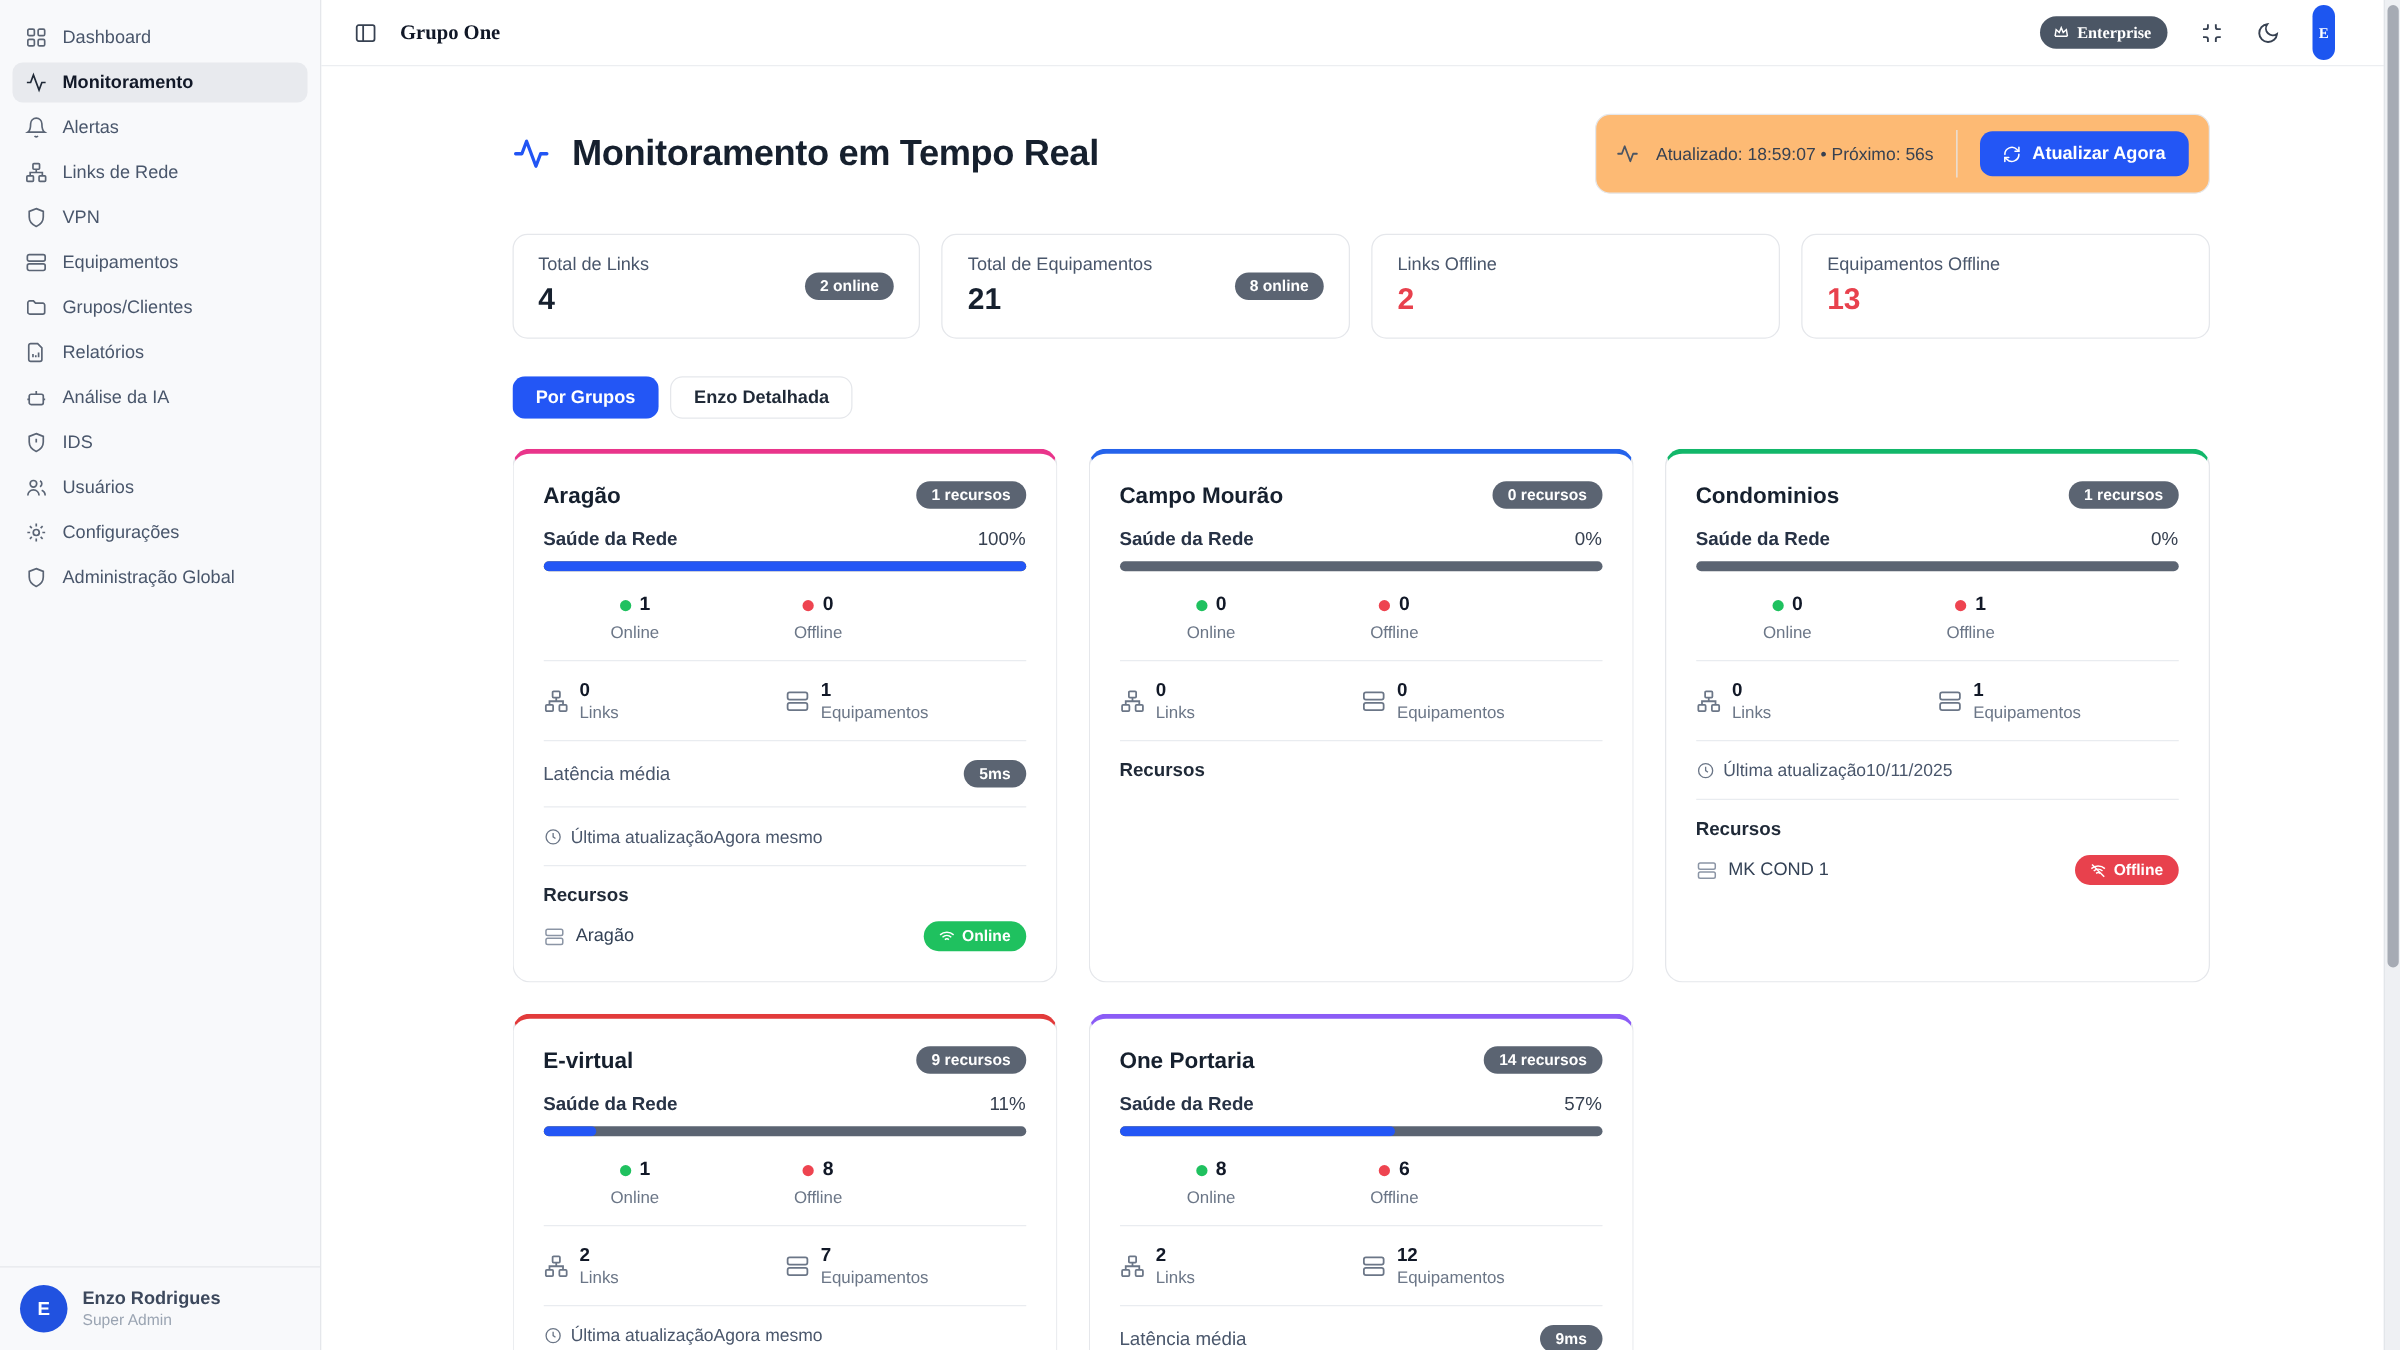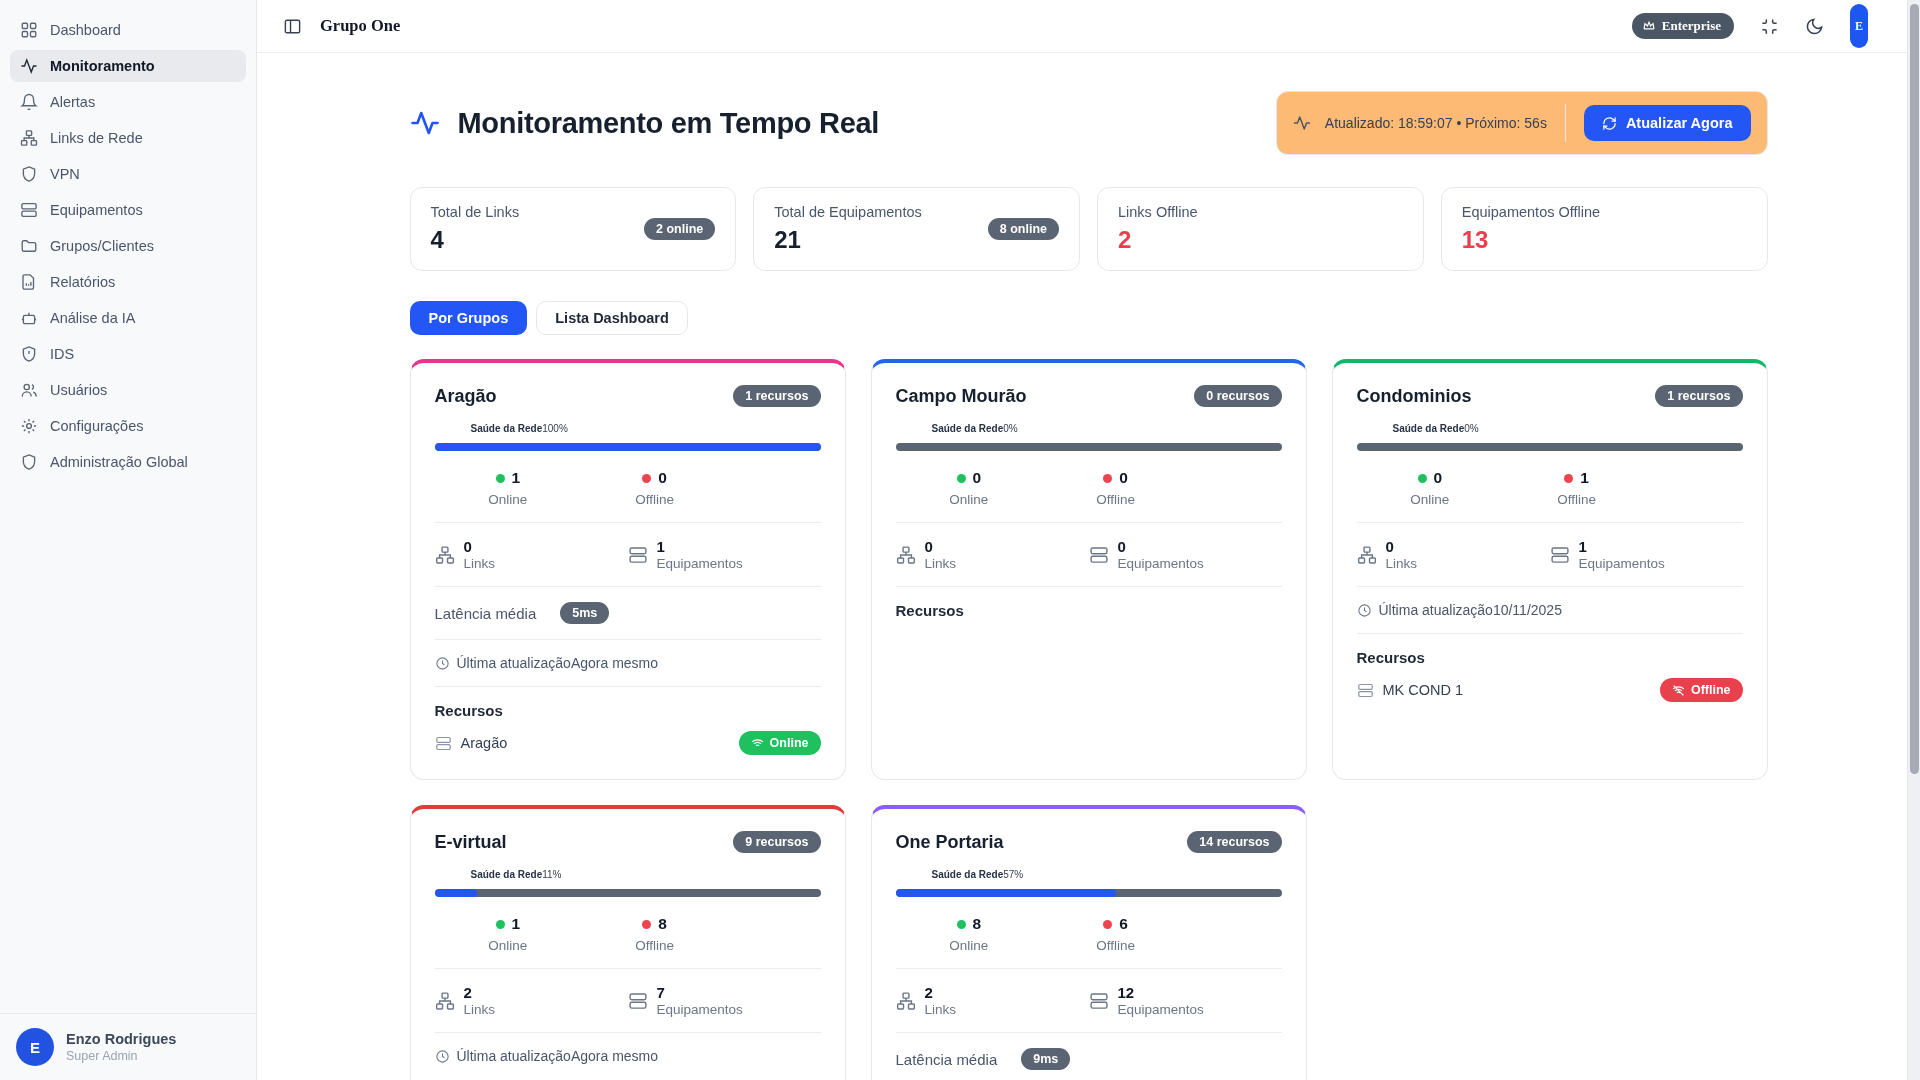--- a/index.html
+++ b/index.html
@@ -55,39 +55,39 @@
 
   .tabs-row { display:flex; gap:9px; margin-bottom:24px; }
   .tab { border-radius:10px; padding:8px 18px; font-size:14.5px; font-weight:600; cursor:pointer; border:1px solid transparent; }
   .tab.active { background:#2356f5; color:#fff; }
   .tab.inactive { background:#fff; color:#1f2937; border-color:#e5e7eb; }
 
   .groups-grid { display:grid; grid-template-columns:repeat(3,1fr); gap:25px; align-items:stretch; }
   .group-card { background:#fff; border:1px solid #e5e7eb; border-radius:14px; border-top-width:4px; padding:22px 24px 24px; }
   .gc-head { display:flex; align-items:center; justify-content:space-between; margin-bottom:16px; }
   .gc-name { font-size:18px; font-weight:800; color:#16202e; }
-  .health-row { display:flex; align-items:center; font-size:10px; margin-bottom:9px;margin-left:36px; }
+  .health-row { display:flex; align-items:center; justify-content:space-between; font-size:15px; margin-bottom:9px; }
   .health-label { color:#273245; font-weight:600; }
   .health-pct { color:#374151; }
   .bar { height:8px; border-radius:999px; background:#5b6472; overflow:hidden; }
   .bar-fill { height:100%; border-radius:999px; background:#2356f5; }
   .onoff { display:flex; width:76%; margin:18px 0 2px; }
   .onoff-cell { flex:1; text-align:center; }
   .onoff-num { font-size:15.5px; font-weight:700; color:#111827; display:flex; align-items:center; justify-content:center; gap:7px; }
   .dot { width:9px; height:9px; border-radius:50%; display:inline-block; }
   .dot.green { background:#1fc15f; }
   .dot.red { background:#ee4450; }
   .onoff-label { font-size:13.5px; color:#6b7687; margin-top:5px; }
   .divider { height:1px; background:#e9ecf0; margin:15px 0; }
   .counts-row { display:grid; grid-template-columns:1fr 1fr; }
   .count-group { display:flex; align-items:center; gap:9px; }
   .count-group svg { width:20px; height:20px; stroke:#6b7687; flex:none; }
   .count-num { font-size:15px; font-weight:700; color:#111827; }
   .count-label { font-size:13.5px; color:#6b7687; margin-top:1px; }
-  .lat-row { display:flex; align-items:center; justify-content:flex-start;gap:24px; }
+  .lat-row { display:flex; align-items:center; justify-content:space-between; }
   .lat-label { font-size:15px; color:#49566b; }
   .upd-row { display:flex; align-items:center; font-size:14px; color:#49566b; }
   .upd-left { display:flex; align-items:center; gap:7px; }
   .upd-left svg { width:15px; height:15px; stroke:#6b7687; }
   .res-heading { font-size:15px; font-weight:700; color:#1f2937; margin-bottom:12px; }
   .res-item { display:flex; align-items:center; justify-content:space-between; }
   .res-left { display:flex; align-items:center; gap:9px; font-size:14.5px; color:#334155; }
   .res-left svg { width:17px; height:17px; stroke:#8b95a5; }
   .status-badge { border-radius:999px; padding:5px 12px; font-size:12.5px; font-weight:700; color:#fff; display:flex; align-items:center; gap:6px; }
   .status-badge svg { width:13px; height:13px; stroke:#fff; }
@@ -360,21 +360,21 @@
           <div class="stat-card">
             <div>
                 <div class="stat-label">Equipamentos Offline</div>
                 <div class="stat-value red">13</div>
               </div>
           </div>
         </div>
 
         <div class="tabs-row">
           <span class="tab active">Por Grupos</span>
-          <span class="tab inactive">Lista Dashboard</span>
+          <span class="tab inactive">Enzo Detalhada</span>
         </div>
 
         <div class="groups-grid">
 
           <div class="group-card" style="border-top-color: rgb(233, 53, 139);">
             <div class="gc-head">
                 <span class="gc-name">Aragão</span>
                 <span class="pill">1 recursos</span>
               </div>
             <div class="health-row">

